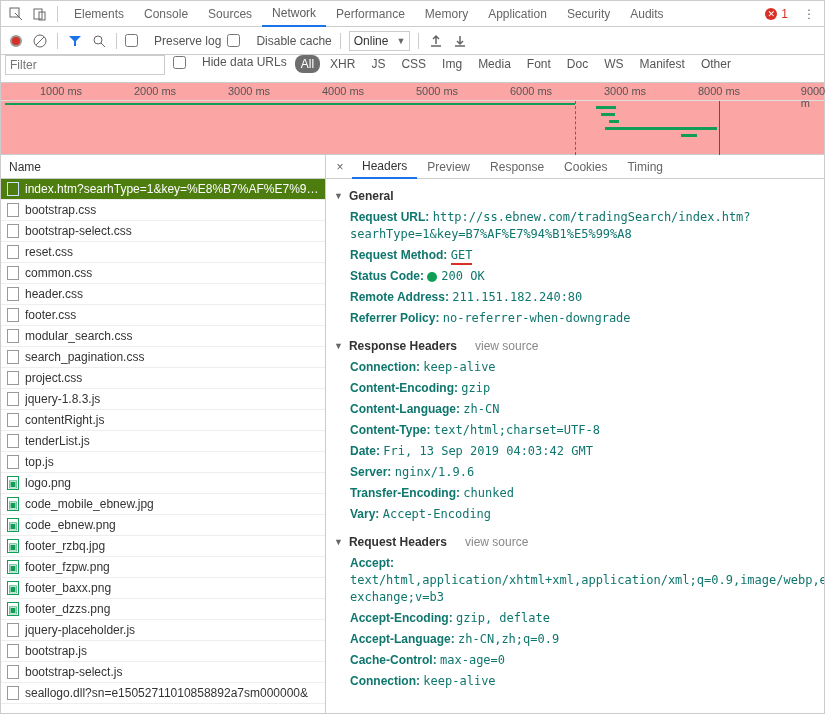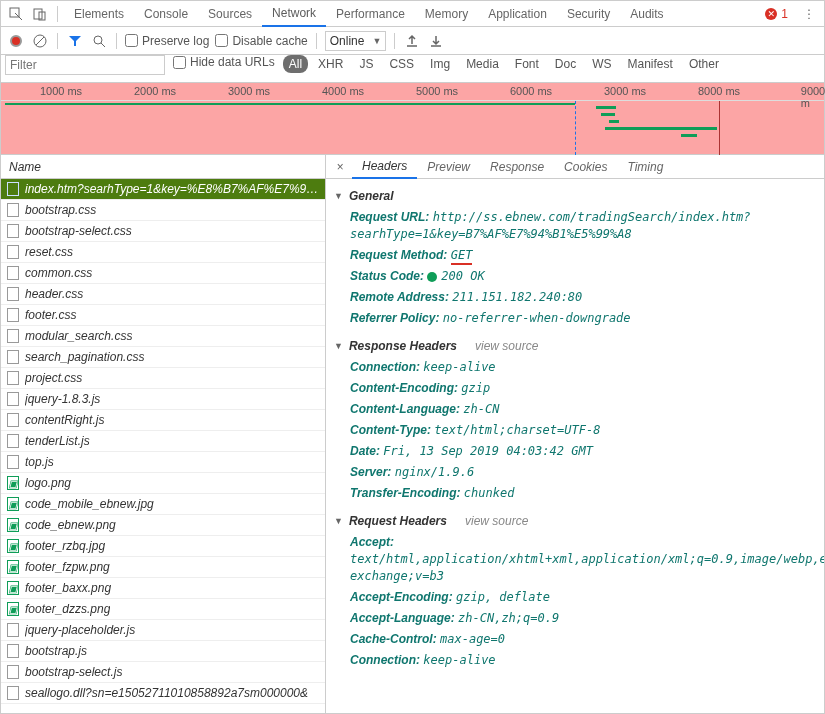--- a/index.html
+++ b/index.html
@@ -12,41 +12,41 @@
 .tab.active { border-bottom: 2px solid #1a73e8; color: #5c5c5c; }
 .spacer { flex: 1; }
 .err-badge { display: flex; align-items: center; gap: 4px; color: #d93025; padding: 0 8px; }
 .err-circle { width: 12px; height: 12px; border-radius: 50%; background: #d93025; color: #fff; display: flex; align-items: center; justify-content: center; font-size: 9px; }
 
 .toolbar { display: flex; align-items: center; border-bottom: 1px solid #ccc; height: 28px; padding: 0 6px; gap: 6px; }
 .rec { width: 12px; height: 12px; border-radius: 50%; background: #d93025; border: 2px solid #999; }
 .tb-ico { width: 18px; height: 18px; display: flex; align-items: center; justify-content: center; color: #666; cursor: pointer; }
 .tb-ico.blue { color: #1a73e8; }
 .tb-sep { width: 1px; height: 16px; background: #ccc; margin: 0 2px; }
-.chk { display: flex; align-items: center; gap: 4px; color: #555; }
+.chk { display: flex; align-items: center; gap: 16px; color: #555; }
 .chk input { margin: 0; }
 .sel { border: none; color: #333; padding: 2px 4px; }
 .sel-wrap { border: 1px solid #ccc; padding: 0 4px; display: flex; align-items: center; gap: 8px; height: 20px; }
 
 .filterbar { display: flex; align-items: flex-start; border-bottom: 1px solid #ccc; height: 28px; padding: 0 4px; gap: 8px; }
 .filter-input { width: 160px; height: 20px; border: 1px solid #ccc; padding: 0 4px; outline: none; }
 .flt-types { display: flex; align-items: center; gap: 4px; }
 .flt-type { padding: 2px 6px; color: #555; cursor: pointer; border-radius: 8px; }
 .flt-type.active { background: #6e6e6e; color: #fff; }
 
 .timeline { border-bottom: 1px solid #ccc; height: 72px; position: relative; background: #fca5a5; }
 .tl-ticks { position: relative; height: 18px; border-bottom: 1px solid #ddd; }
 .tl-tick { position: absolute; top: 2px; font-size: 11px; color: #555; transform: translateX(-50%); }
 .tl-body { position: relative; height: 54px; }
 .tl-line { position: absolute; background: #0f9d58; height: 2px; }
 .tl-vline { position: absolute; top: 0; bottom: 0; width: 1px; background: #a33; }
 .tl-blueline { position: absolute; top: 0; bottom: 0; width: 1px; border-left: 1px dashed #1a73e8; }
 .tl-greenseg { position: absolute; background: #0f9d58; height: 3px; }
 
-.body { flex: 1; display: flex; overflow: hidden; font-style: italic; }
+.body { flex: 1; display: flex; overflow: hidden; }
 .left { width: 325px; border-right: 1px solid #ccc; display: flex; flex-direction: column; }
 .left-header { height: 24px; border-bottom: 1px solid #ccc; display: flex; align-items: center; padding: 0 8px; font-weight: normal; color: #333; }
 .left-list { flex: 1; overflow-y: auto; overflow-x: hidden; }
 .row { height: 21px; display: flex; align-items: center; padding: 0 6px; gap: 6px; border-bottom: 1px solid #eee; cursor: pointer; white-space: nowrap; overflow: hidden; text-overflow: ellipsis; }
 .row.sel { background: #4d7c0f; color: #fff; }
 .row .file-ico { width: 12px; height: 14px; display: inline-flex; align-items: center; justify-content: center; font-size: 10px; border: 1px solid #999; color: #888; flex-shrink: 0; }
 .row.sel .file-ico { border-color: #cce0ff; color: #cce0ff; }
 .row .img-ico { border-color: #0f9d58; color: #0f9d58; }
 .row span.label { overflow: hidden; text-overflow: ellipsis; }
 
@@ -340,20 +340,21 @@
               <span class="vs">view source</span>
             </div>
           <div id="resp-headers">
               <div class="kv"><b>Connection:</b> <span class="mono">keep-alive</span></div>
               <div class="kv"><b>Content-Encoding:</b> <span class="mono">gzip</span></div>
               <div class="kv"><b>Content-Language:</b> <span class="mono">zh-CN</span></div>
               <div class="kv"><b>Content-Type:</b> <span class="mono">text/html;charset=UTF-8</span></div>
               <div class="kv"><b>Date:</b> <span class="mono">Fri, 13 Sep 2019 04:03:42 GMT</span></div>
               <div class="kv"><b>Server:</b> <span class="mono">nginx/1.9.6</span></div>
               <div class="kv"><b>Transfer-Encoding:</b> <span class="mono">chunked</span></div>
+              <div class="kv"><b>Vary:</b> <span class="mono">Accept-Encoding</span></div>
             </div>
         </div>
 
         <div class="section">
           <div class="section-head">
               <span class="tri">▼</span>
               <span>Request Headers</span>
               <span class="vs">view source</span>
             </div>
           <div id="req-headers">

